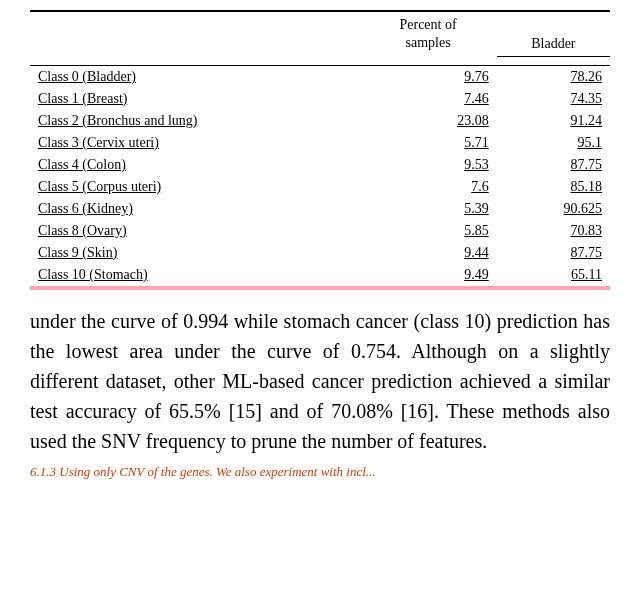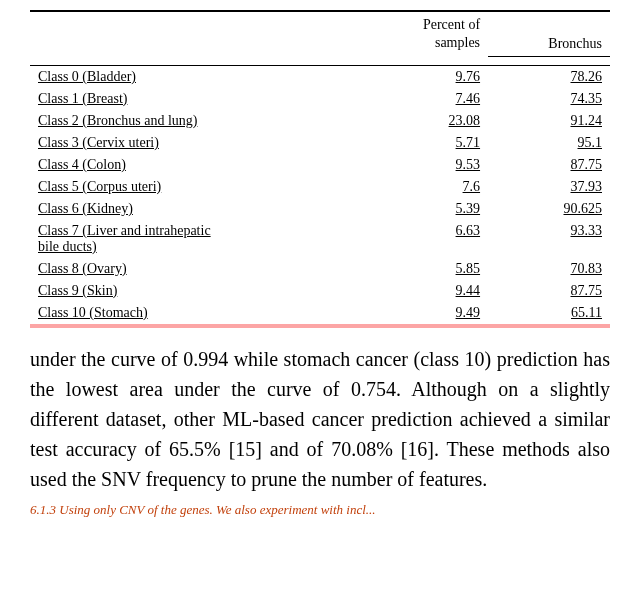--- a/index.html
+++ b/index.html
@@ -23,21 +23,21 @@
       margin-bottom: 16px;
     }
 
     table {
       width: 100%;
       border-collapse: collapse;
     }
 
     thead tr th {
       font-weight: normal;
-      text-align: right;
+      text-align: center;
       padding: 4px 8px;
       vertical-align: bottom;
       font-size: 14px;
     }
 
     thead tr th.class-col {
       text-align: left;
     }
 
     .top-border {
@@ -91,21 +91,21 @@
   <table>
     <thead>
       <tr class="top-border">
         <th class="class-col"></th>
         <th>
           <div class="th-multiline">
             <span>Percent of</span><br>
             <span>samples</span>
           </div>
         </th>
-        <th class="header-border-bottom">Bronchus</th>
+        <th class="header-border-bottom">Bladder</th>
       </tr>
       <tr>
         <th class="class-col header-border-bottom"></th>
         <th class="header-border-bottom"></th>
         <th class="header-border-bottom"></th>
       </tr>
     </thead>
     <tbody id="table-body">
     <tr>
           <td class="class-col">Class 0 (Bladder)</td>
@@ -128,31 +128,26 @@
           <td class="num-col">95.1</td>
         </tr>
         <tr>
           <td class="class-col">Class 4 (Colon)</td>
           <td class="num-col">9.53</td>
           <td class="num-col">87.75</td>
         </tr>
         <tr>
           <td class="class-col">Class 5 (Corpus uteri)</td>
           <td class="num-col">7.6</td>
-          <td class="num-col">37.93</td>
+          <td class="num-col">85.18</td>
         </tr>
         <tr>
           <td class="class-col">Class 6 (Kidney)</td>
           <td class="num-col">5.39</td>
           <td class="num-col">90.625</td>
-        </tr>
-        <tr>
-          <td class="class-col">Class 7 (Liver and intrahepatic<br>bile ducts)</td>
-          <td class="num-col">6.63</td>
-          <td class="num-col">93.33</td>
         </tr>
         <tr>
           <td class="class-col">Class 8 (Ovary)</td>
           <td class="num-col">5.85</td>
           <td class="num-col">70.83</td>
         </tr>
         <tr>
           <td class="class-col">Class 9 (Skin)</td>
           <td class="num-col">9.44</td>
           <td class="num-col">87.75</td>

